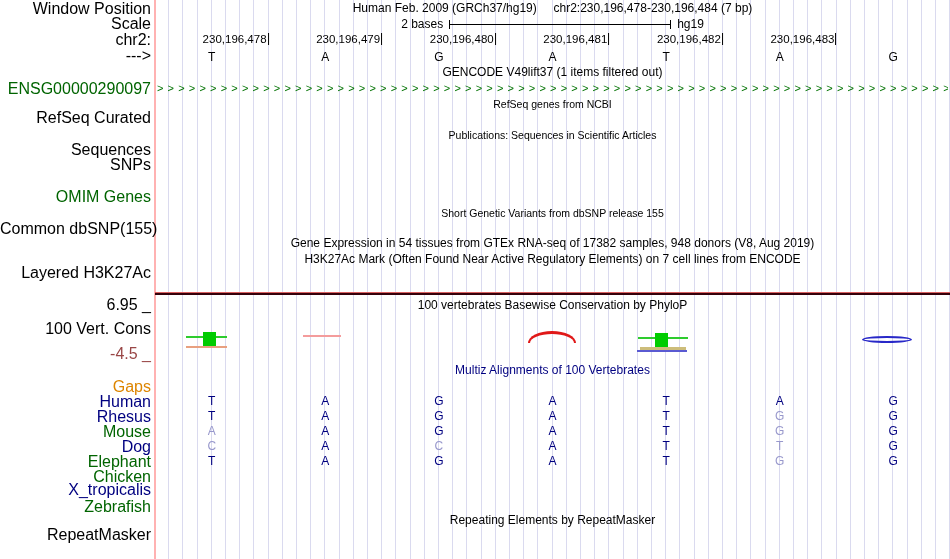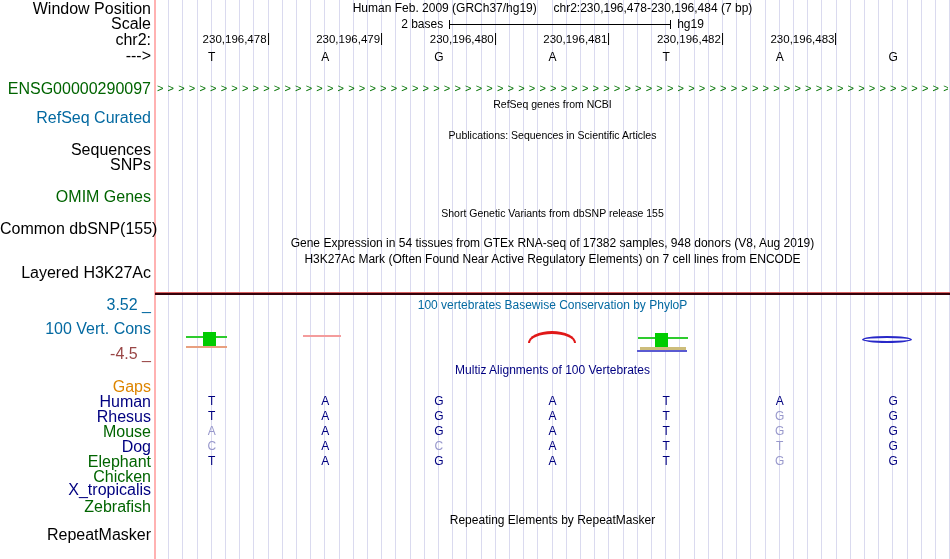--- a/index.html
+++ b/index.html
@@ -12,21 +12,21 @@
     background:repeating-linear-gradient(to right,transparent 0px,transparent 13.2px,#dadaef 13.2px,#dadaef 14.2px);}
   .track-edge{position:absolute;left:154px;top:0;width:2px;height:559px;background:#ffb2b2;z-index:1;}
   .layer{position:absolute;left:0;top:0;width:950px;height:559px;z-index:2;}
 
   
   .llabel{position:absolute;left:0;width:151px;text-align:right;font-size:16px;
     white-space:nowrap;line-height:13px;}
   .c-black{color:#000;}
   .c-navy{color:#000080;}
   .c-green{color:#006400;}
-  .c-blue{color:#0369a1;}
+  .c-blue{color:#000000;}
   .c-orange{color:#dd8500;}
   .c-darkred{color:#994646;}
   .c-lightletter{color:#9898cc;}
 
   
   .ctitle{position:absolute;left:155px;width:795px;text-align:center;white-space:nowrap;line-height:13px;}
   .sm{font-size:10.5px;}
   .md{font-size:12px;}
 
   
@@ -95,20 +95,21 @@
     <div class="rowbox" id="sequence-row" style="top:50px">
         <span class="baseletter" style="left: 211.786px;">T</span>
         <span class="baseletter" style="left: 325.357px;">A</span>
         <span class="baseletter" style="left: 438.929px;">G</span>
         <span class="baseletter" style="left: 552.5px;">A</span>
         <span class="baseletter" style="left: 666.071px;">T</span>
         <span class="baseletter" style="left: 779.643px;">A</span>
         <span class="baseletter" style="left: 893.214px;">G</span>
       </div>
 
+    <div class="ctitle md" style="top:66px">GENCODE V49lift37 (1 items filtered out)</div>
     <div class="llabel c-green" style="top:82px">ENSG00000290097</div>
     <div id="arrows">&gt;&gt;&gt;&gt;&gt;&gt;&gt;&gt;&gt;&gt;&gt;&gt;&gt;&gt;&gt;&gt;&gt;&gt;&gt;&gt;&gt;&gt;&gt;&gt;&gt;&gt;&gt;&gt;&gt;&gt;&gt;&gt;&gt;&gt;&gt;&gt;&gt;&gt;&gt;&gt;&gt;&gt;&gt;&gt;&gt;&gt;&gt;&gt;&gt;&gt;&gt;&gt;&gt;&gt;&gt;&gt;&gt;&gt;&gt;&gt;&gt;&gt;&gt;&gt;&gt;&gt;&gt;&gt;&gt;&gt;&gt;&gt;&gt;&gt;&gt;&gt;&gt;&gt;&gt;&gt;</div>
 
     <div class="ctitle sm" style="top:98px">RefSeq genes from NCBI</div>
     <div class="llabel c-blue" style="top:111px">RefSeq Curated</div>
 
     <div class="ctitle sm" style="top:129px">Publications: Sequences in Scientific Articles</div>
     <div class="llabel c-black" style="top:143px">Sequences</div>
     <div class="llabel c-black" style="top:158px">SNPs</div>
 
@@ -116,21 +117,21 @@
 
     <div class="ctitle sm" style="top:207px">Short Genetic Variants from dbSNP release 155</div>
     <div class="llabel c-black" style="top:222px">Common dbSNP(155)</div>
 
     <div class="ctitle md" style="top:237px">Gene Expression in 54 tissues from GTEx RNA-seq of 17382 samples, 948 donors (V8, Aug 2019)</div>
     <div class="ctitle md" style="top:253px">H3K27Ac Mark (Often Found Near Active Regulatory Elements) on 7 cell lines from ENCODE</div>
     <div class="llabel c-black" style="top:266px">Layered H3K27Ac</div>
 
     <div class="maroon-line"></div>
 
-    <div class="llabel c-blue" style="top:298px">3.52 _</div>
+    <div class="llabel c-blue" style="top:298px">6.95 _</div>
     <div class="ctitle md c-blue" style="top:299px">100 vertebrates Basewise Conservation by PhyloP</div>
     <div class="llabel c-blue" style="top:322px">100 Vert. Cons</div>
     <div class="llabel c-darkred" style="top:347px">-4.5 _</div>
     <div class="rowbox" id="glyphs">
         <div class="shape" style="left: 186px; top: 336px; width: 41px; height: 2px; background: rgb(46, 204, 46);"></div>
         <div class="shape" style="left: 203px; top: 332px; width: 13px; height: 14px; background: rgb(0, 204, 0);"></div>
         <div class="shape" style="left: 186px; top: 346px; width: 41px; height: 2px; background: rgb(232, 160, 128);"></div>
         <div class="shape" style="left: 303px; top: 335px; width: 38px; height: 2px; background: rgb(244, 156, 156);"></div>
         <div class="shape arc" style="left: 528px; top: 331px; width: 44px; height: 9px; border-color: rgb(224, 24, 24);"></div>
         <div class="shape" style="left: 638px; top: 337px; width: 50px; height: 2px; background: rgb(46, 204, 46);"></div>

